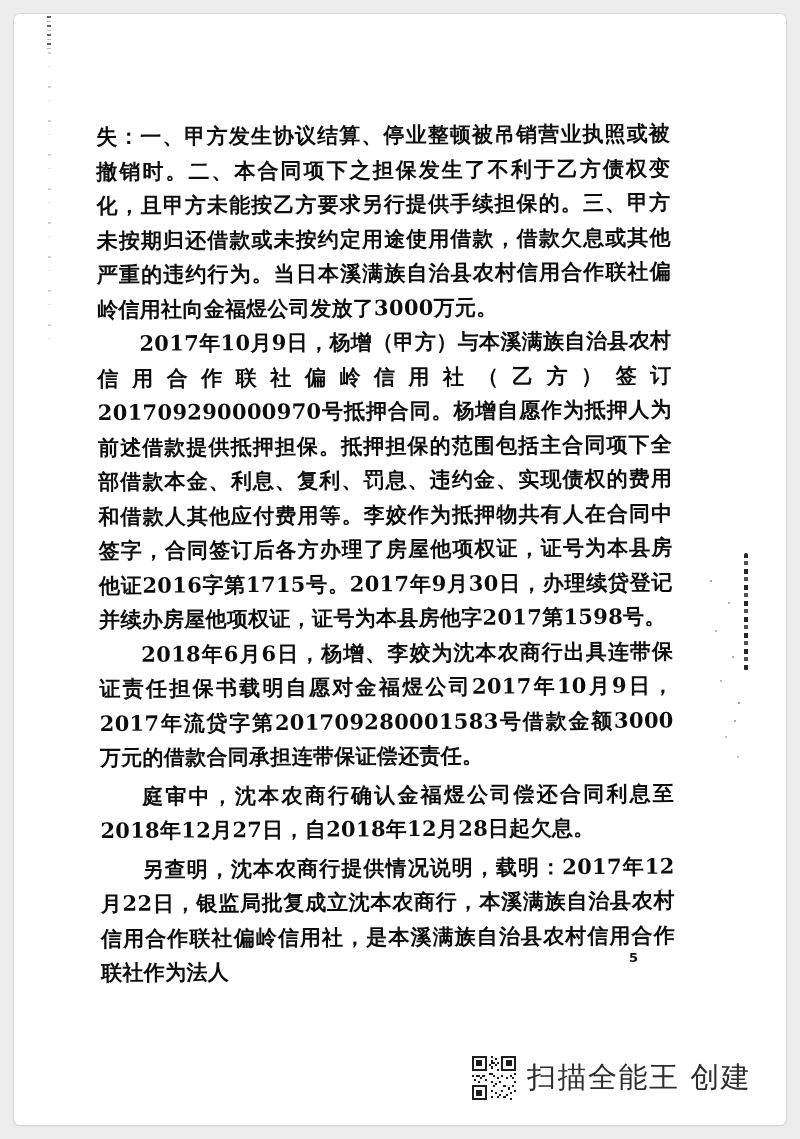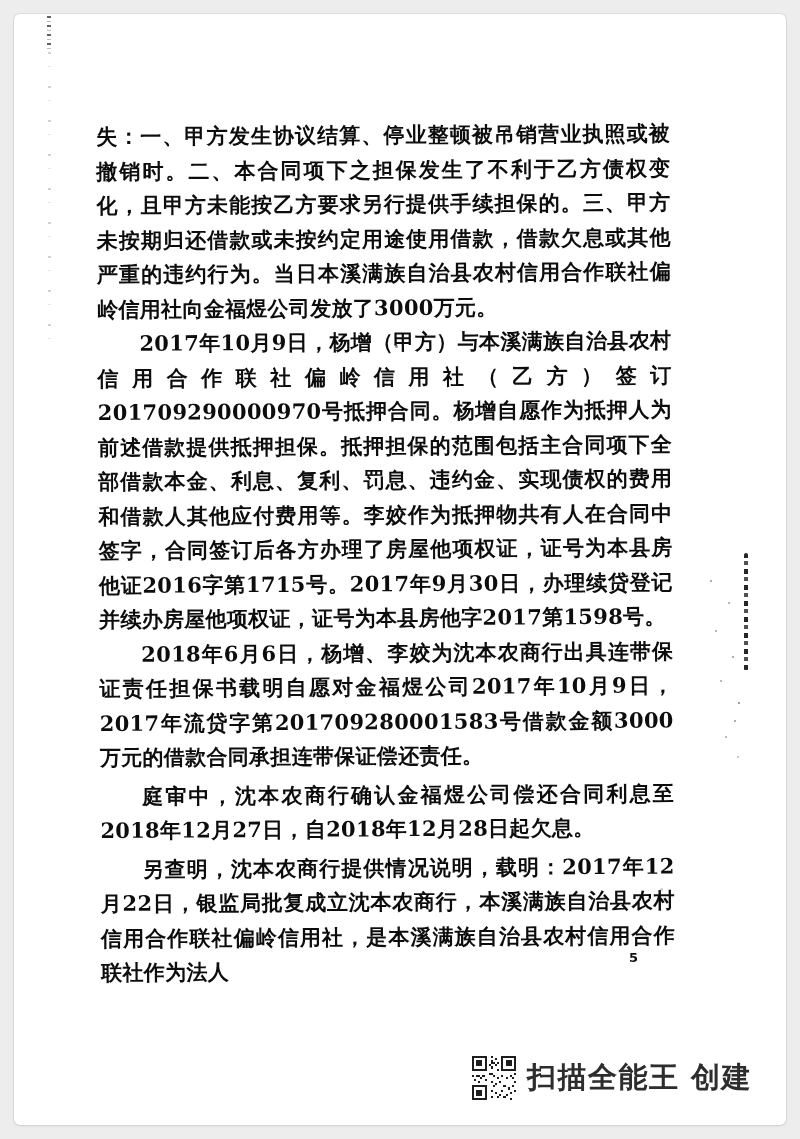--- a/index.html
+++ b/index.html
@@ -48,21 +48,21 @@
     left: 458px; top: 1042px;
     display: flex;
     align-items: center;
     gap: 11px;
     color: #2d2d2d;
   }
   .watermark svg { width: 44px; height: 44px; display: block; }
   .watermark .wm-text {
     font-family: "DejaVu Sans", sans-serif;
     font-size: 29px;
-    font-weight: 700;
+    font-weight: 400;
     letter-spacing: 1.5px;
     white-space: nowrap;
   }
   
   .artifact { position: absolute; pointer-events: none; }
   .art-left-dense {
     left: 47px; top: 16px; width: 4px; height: 34px;
     background: repeating-linear-gradient(180deg,
       rgba(25,25,25,.85) 0 2px, transparent 2px 5px,
       rgba(90,90,90,.5) 5px 6px, transparent 6px 9px);

